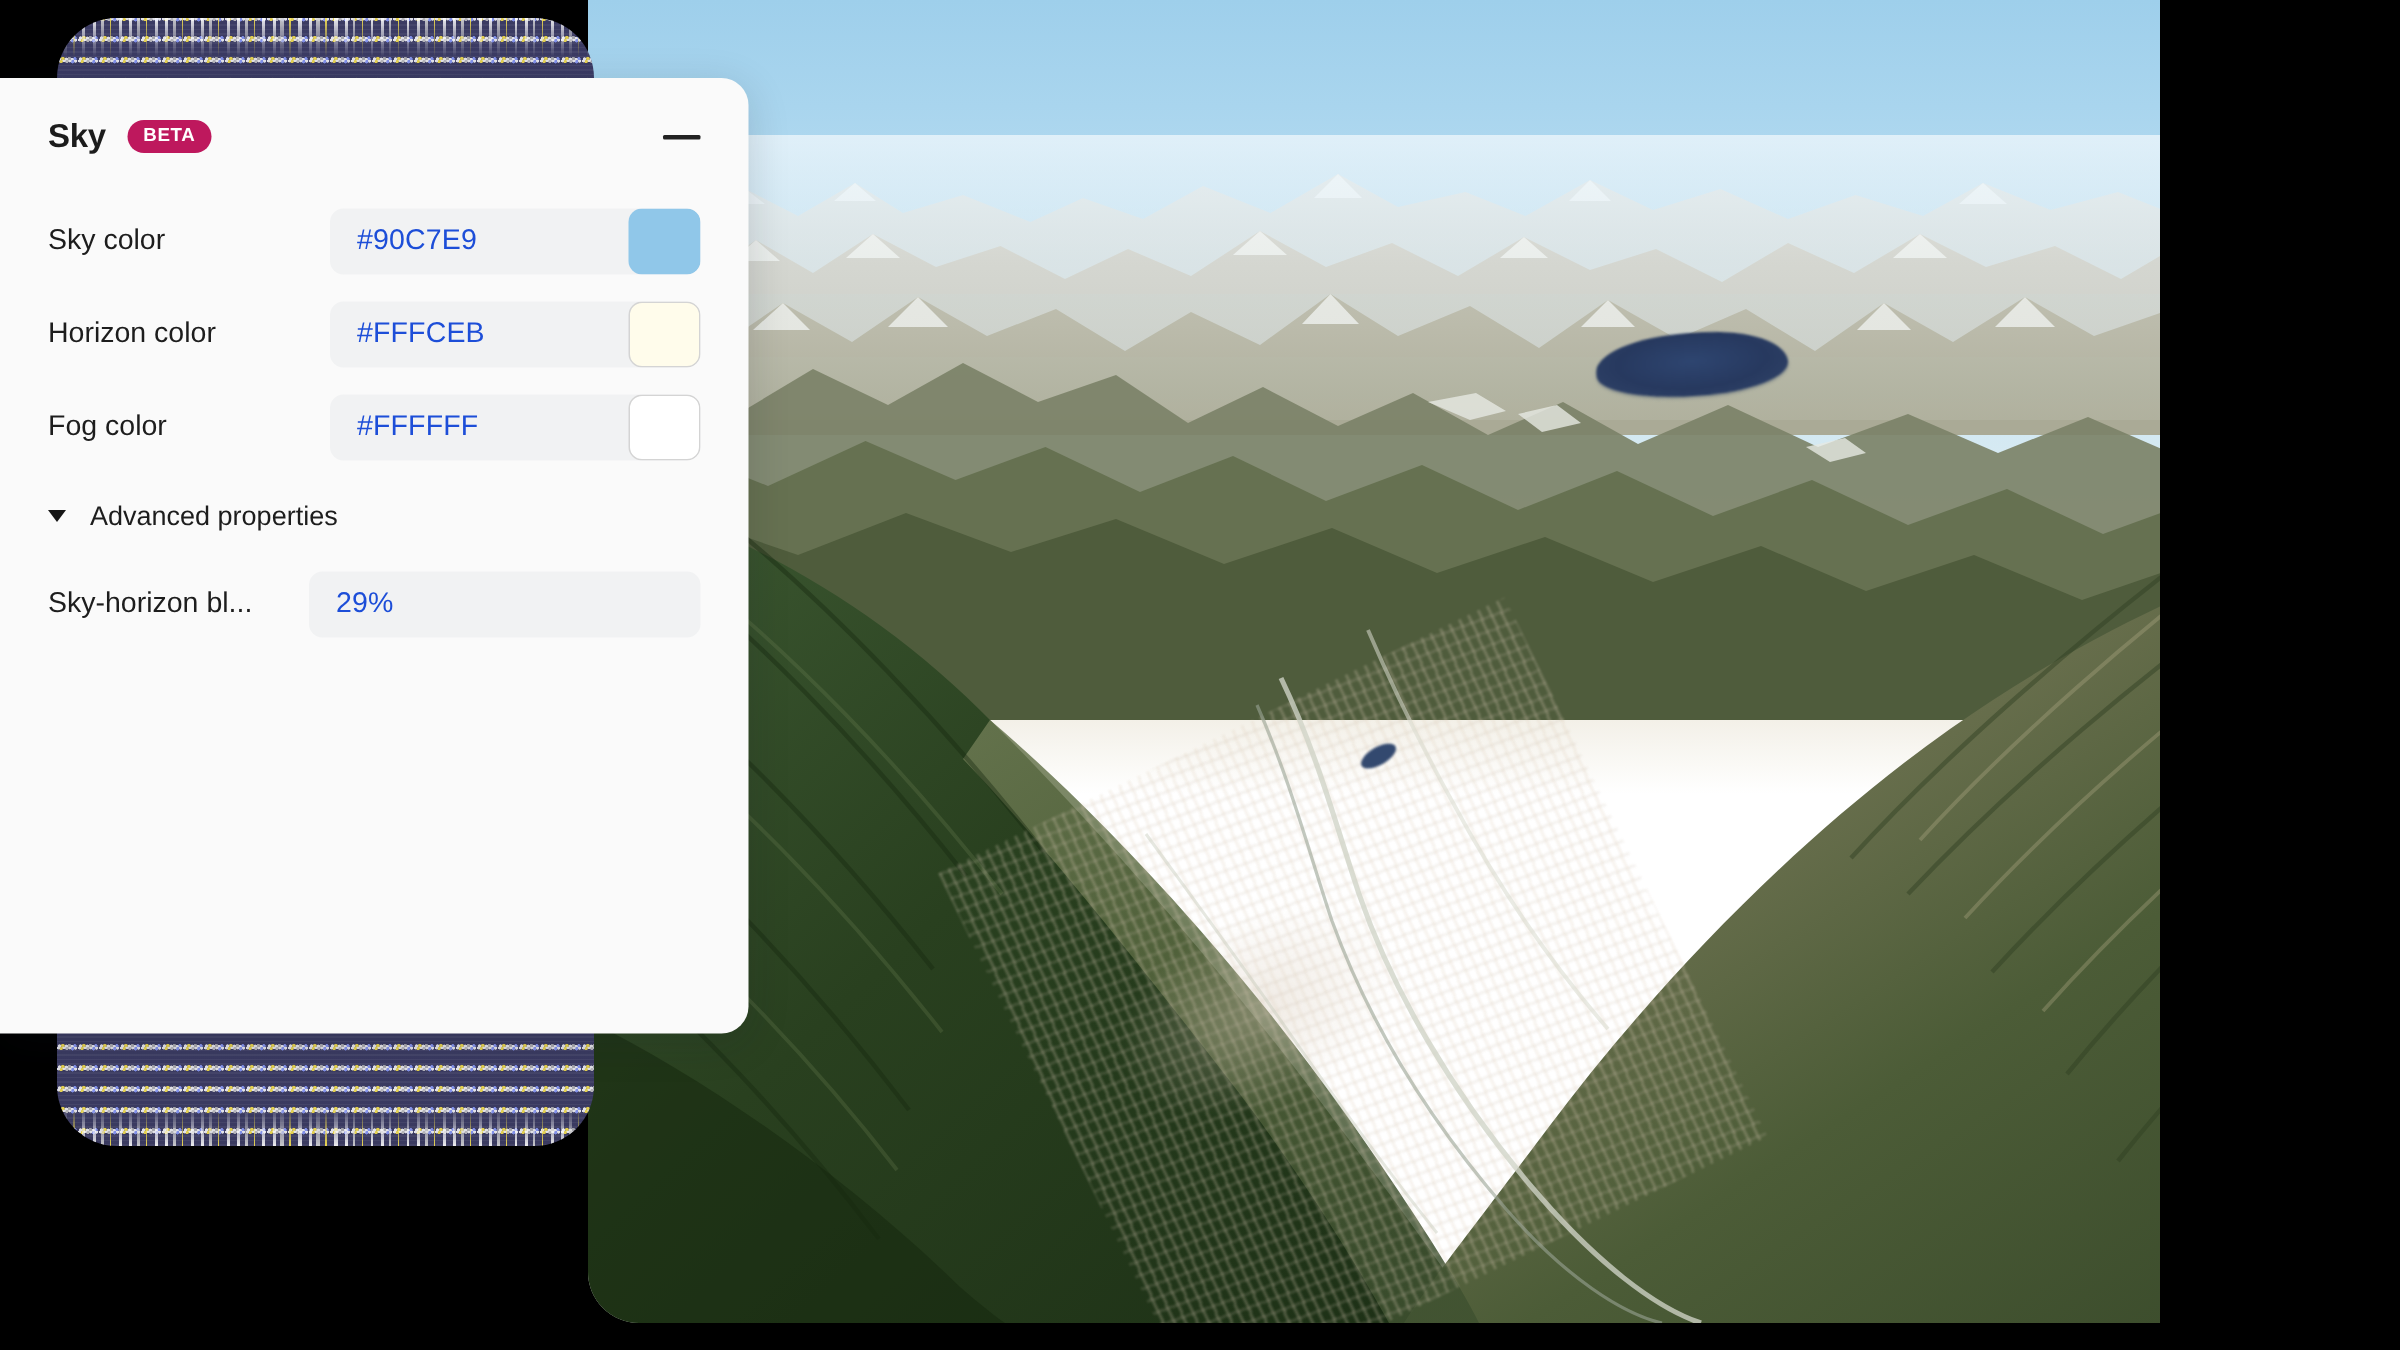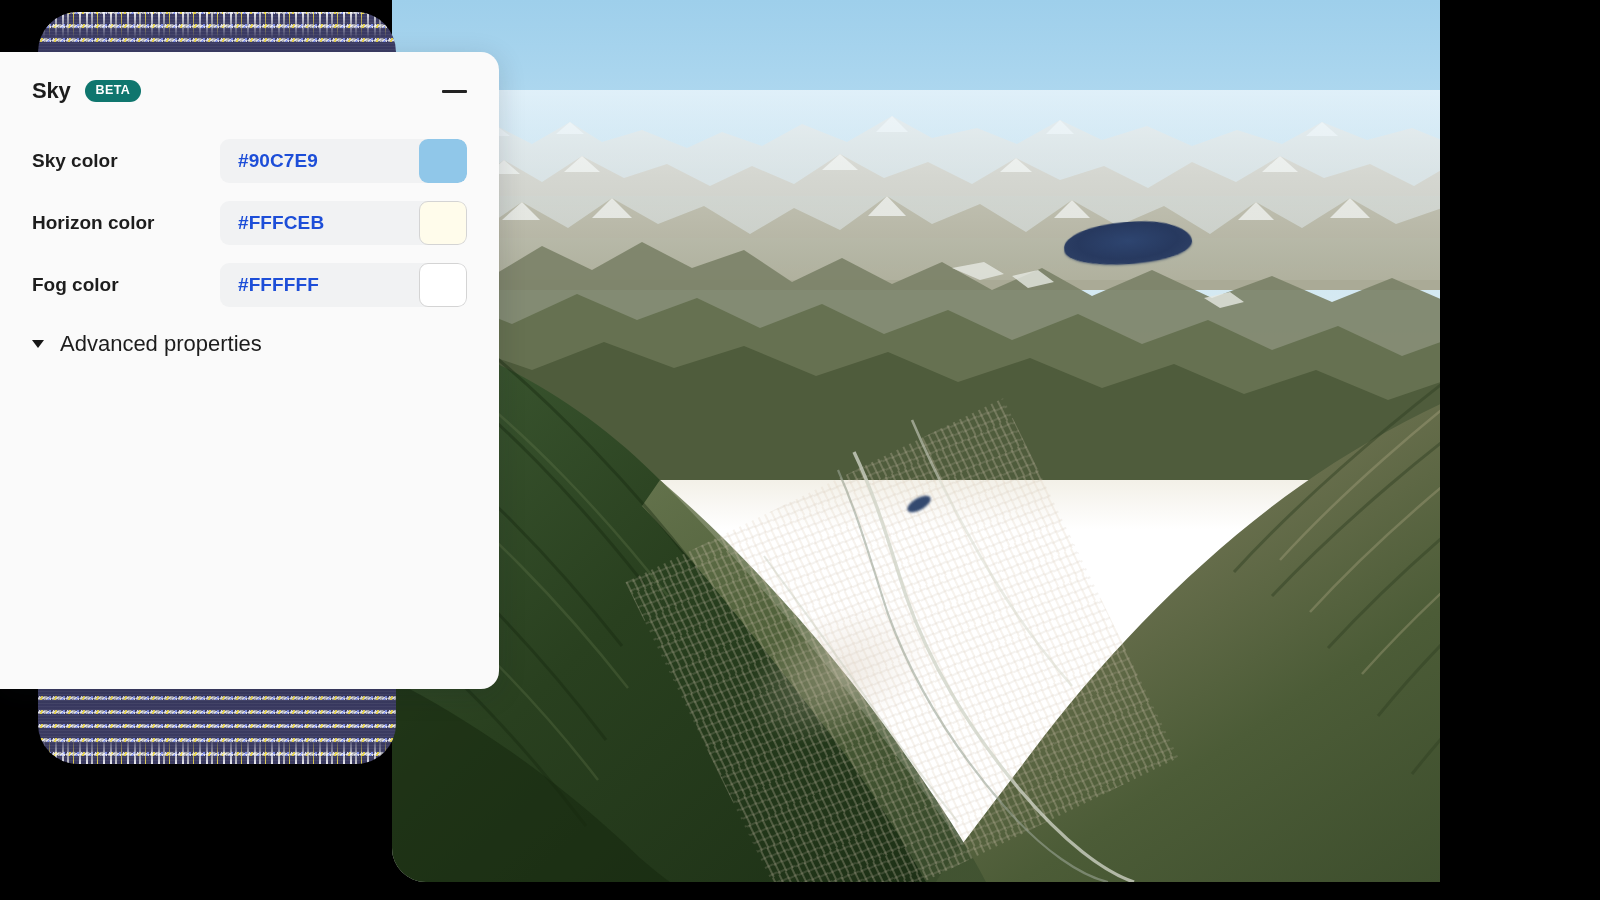--- a/index.html
+++ b/index.html
@@ -217,21 +217,21 @@
     padding: 0 28px 0 32px;
   }
   .panel-title {
     font-size: 22px;
     font-weight: bold;
     color: #1c1c1c;
     letter-spacing: -.2px;
   }
   .beta-badge {
     margin-left: 14px;
-    background: #0f766e;
+    background: #be185d;
     color: #ffffff;
     font-size: 12.5px;
     font-weight: bold;
     letter-spacing: .4px;
     padding: 4px 11px 5px;
     border-radius: 11px;
     line-height: 1;
   }
   .minimize-btn {
     margin-left: auto;
@@ -251,21 +251,20 @@
 
   
   .rows { position: absolute; left: 0; top: 78px; width: 100%; }
 
   .prop-row {
     display: flex;
     align-items: center;
     height: 62px;
     padding-left: 32px;
     padding-right: 32px;
-    font-weight: bold;
   }
   .prop-label {
     width: 188px;
     flex: 0 0 188px;
     font-size: 19px;
     color: #1d1d1d;
     white-space: nowrap;
     overflow: hidden;
   }
   .prop-label.narrow { width: 174px; flex: 0 0 174px; }
@@ -305,21 +304,21 @@
     cursor: pointer;
   }
   .caret {
     width: 0; height: 0;
     border-left: 6.5px solid transparent;
     border-right: 6.5px solid transparent;
     border-top: 8px solid #161616;
     margin-right: 16px;
   }
   .advanced-label {
-    font-size: 22px;
+    font-size: 18px;
     color: #1d1d1d;
   }
 
   .pct-field { height: 44px; }
 </style>
 </head>
 <body>
 
 <div id="stage">
 
@@ -473,20 +472,26 @@
           <span class="field-value">#FFFFFF</span>
           <span class="swatch bordered" id="sw2" style="background: rgb(255, 255, 255);"></span>
         </div>
       </div>
 
       <div class="advanced-header">
         <span class="caret"></span>
         <span class="advanced-label">Advanced properties</span>
       </div>
 
+      <div class="prop-row">
+        <span class="prop-label narrow">Sky-horizon bl...</span>
+        <div class="field pct-field">
+          <span class="field-value">29%</span>
+        </div>
+      </div>
 
 
 
 
     </div>
   </div>
 
 </div>
 
 </body></html>

